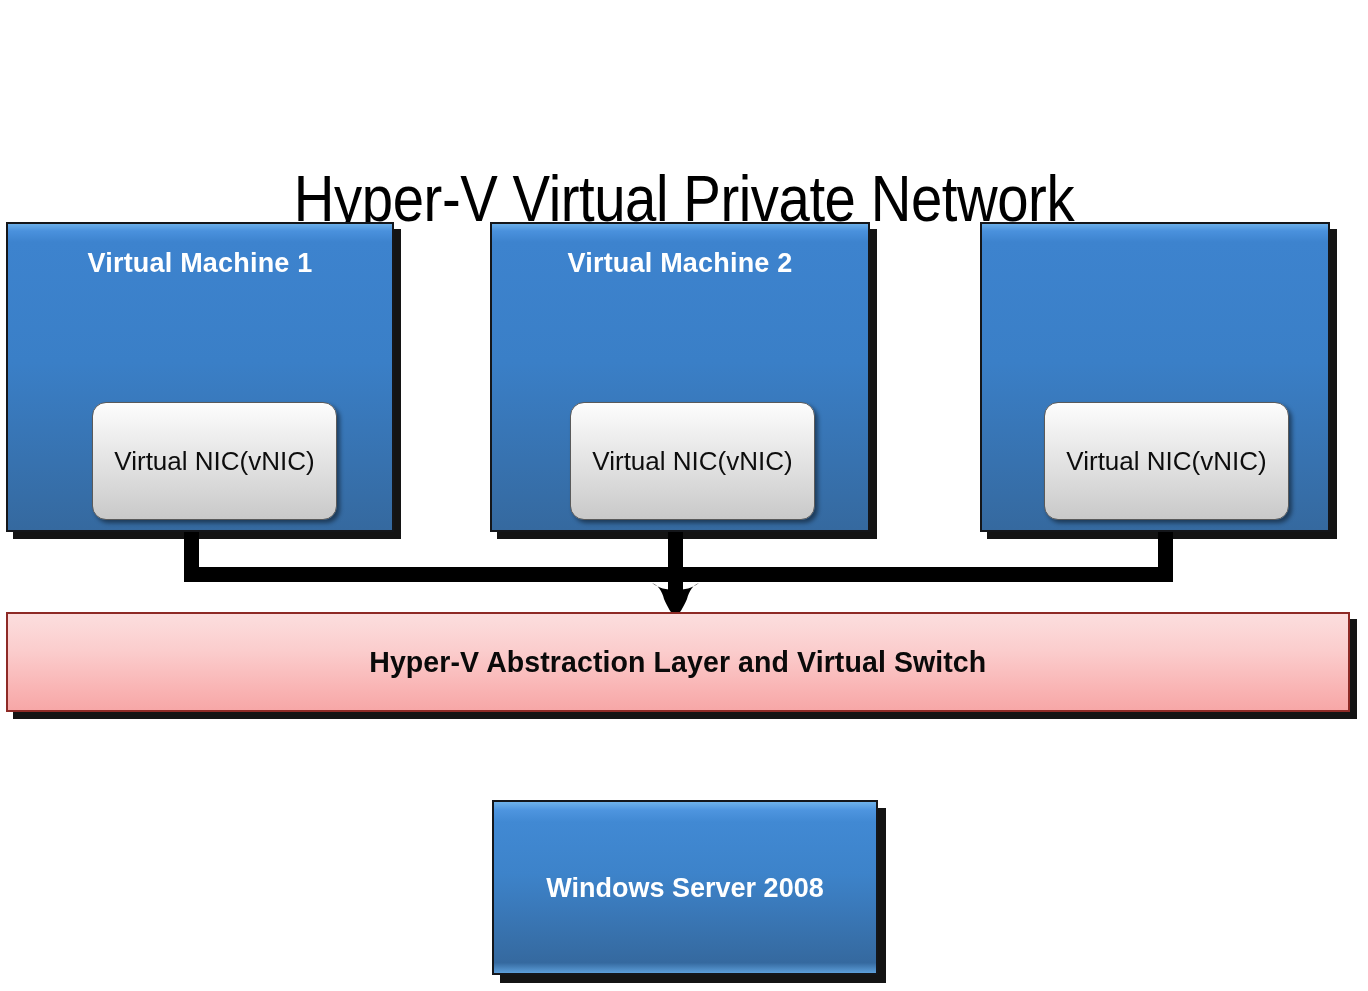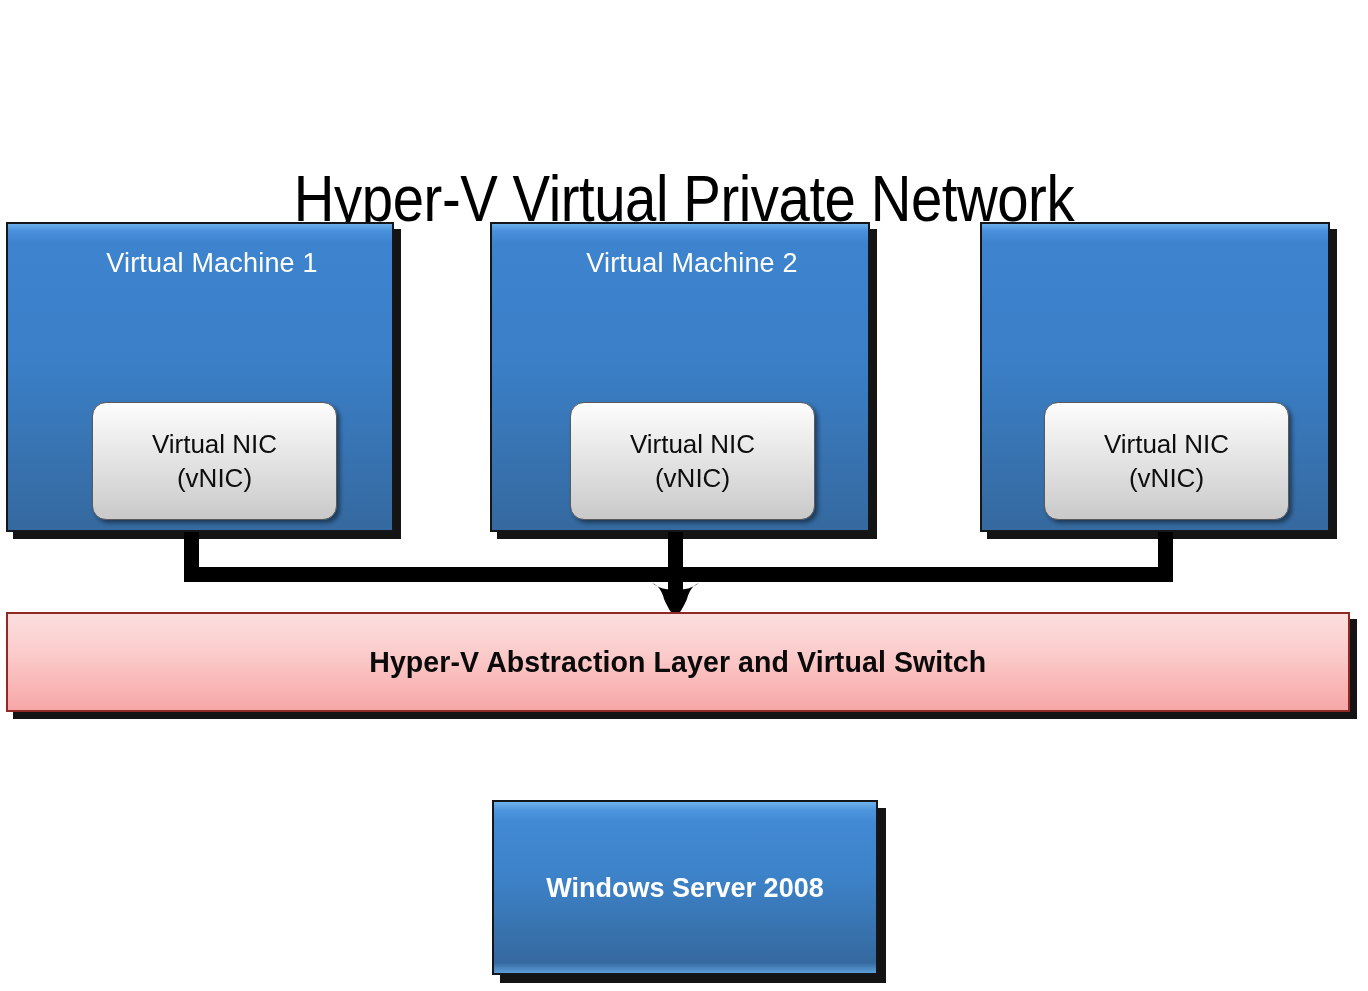--- a/index.html
+++ b/index.html
@@ -46,43 +46,43 @@
       linear-gradient(to bottom,
         #6aaee8 0px,
         #4a91dd 7px,
         #3d83ce 18px,
         #3a7fc7 45%,
         #35699f 100%);
     box-shadow: 7px 7px 0 0 rgba(0,0,0,0.92);
   }
   .vm-title {
     position: absolute;
-    left: 12px;
+    left: 0;
     top: 24px;
     width: 100%;
     text-align: center;
     color: #ffffff;
     font-size: 27px;
-    font-weight: normal;
+    font-weight: bold;
     letter-spacing: 0.2px;
     white-space: pre;
   }
 
   
   .vnic-box {
     position: absolute;
     box-sizing: border-box;
     width: 245px;
     height: 118px;
     border: 1px solid #5a5a5a;
     border-radius: 14px;
     background: linear-gradient(to bottom, #fdfdfd 0%, #f0f0f0 25%, #d8d8d8 72%, #c9c9c9 100%);
     box-shadow: 3px 3px 4px rgba(0,0,0,0.45);
     display: flex;
-    flex-direction: column;
+    flex-direction: row;
     align-items: center;
     justify-content: center;
   }
   .vnic-line {
     color: #0d0d0d;
     font-size: 26px;
     line-height: 34px;
     font-weight: 400;
     white-space: pre;
   }

